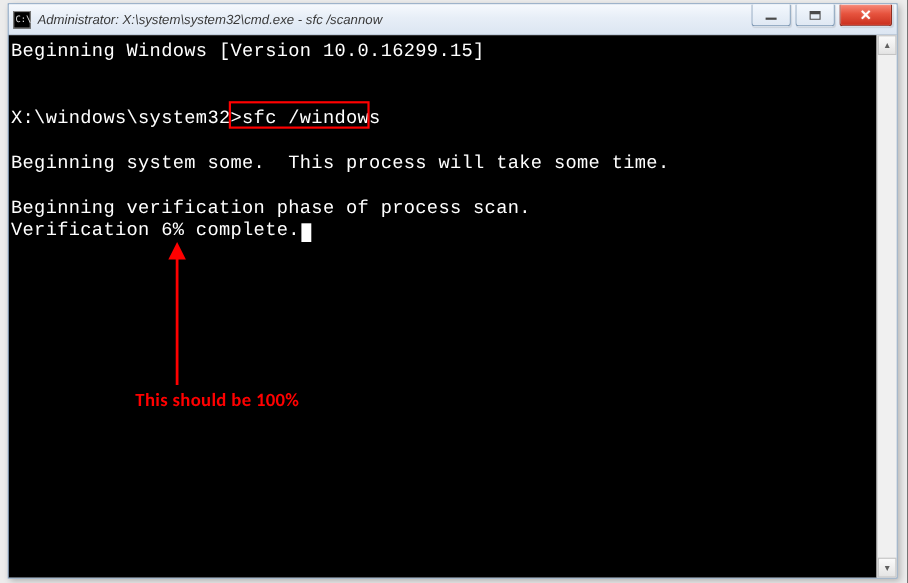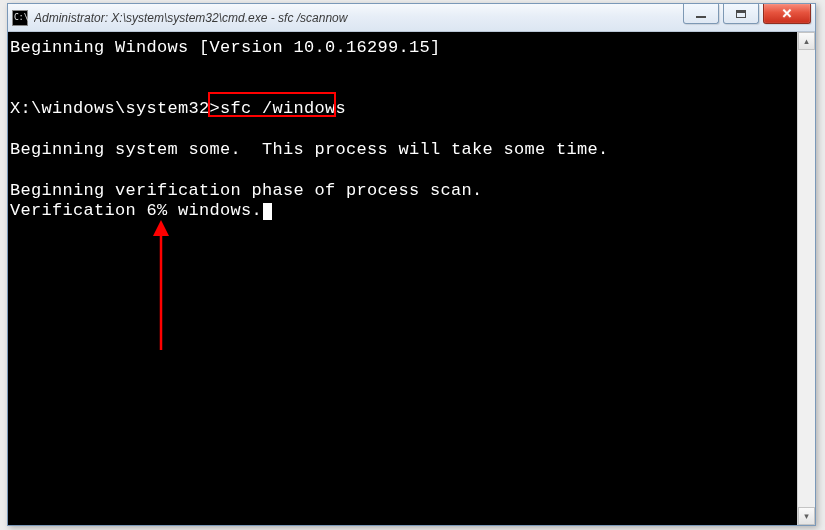--- a/index.html
+++ b/index.html
@@ -161,32 +161,33 @@
 
   <div class="client">
     <div class="console"><span>Beginning Windows [Version 10.0.16299.15]</span>
 <span></span>
 <span></span>
 <span>X:\windows\system32&gt;</span><span>sfc /windows</span>
 <span></span>
 <span>Beginning system some.  This process will take some time.</span>
 <span></span>
 <span>Beginning verification phase of process scan.</span>
-<span>Verification </span><span>6%</span><span> windows.</span><span class="cursor"></span>
+<span>Verification </span><span>6%</span><span> complete.</span><span class="cursor"></span>
 
       
       <div class="highlight-box" style="left:200px; top:60px; width:128px; height:25px;"></div>
 
       
       <svg class="arrow" style="left:138px; top:188px; width:30px; height:135px;" viewBox="0 0 30 135">
         <line x1="15" y1="130" x2="15" y2="8" stroke="#ff0000" stroke-width="2.5"></line>
         <polygon points="15,0 7,16 23,16" fill="#ff0000"></polygon>
       </svg>
 
       
+      <div class="annotation" style="left:115px; top:322px;">This should be 100%</div>
     </div>
 
     <div class="scrollbar">
       <div class="sb-btn up">
         <span>▴</span>
       </div>
       <div class="sb-btn down">
         <span>▾</span>
       </div>
     </div>

